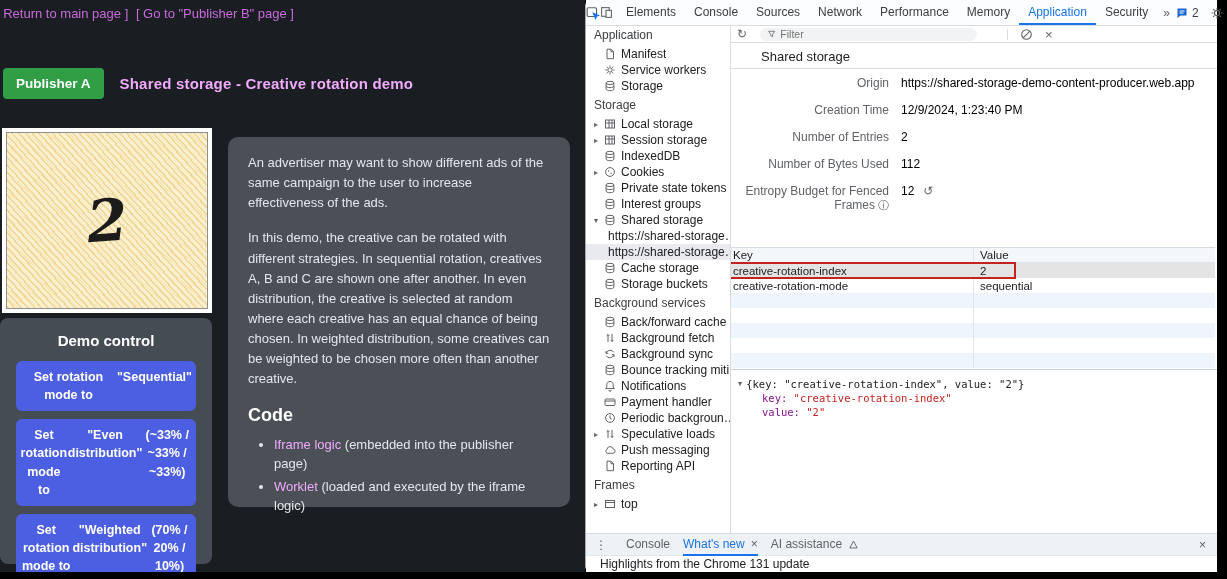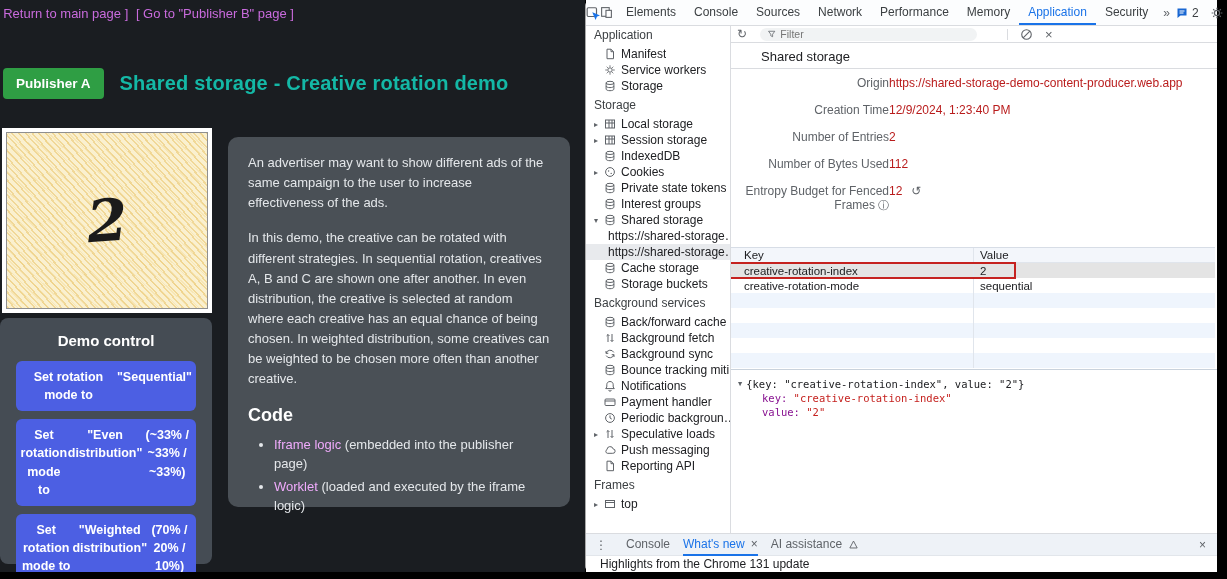--- a/index.html
+++ b/index.html
@@ -5,21 +5,21 @@
   * { margin:0; padding:0; box-sizing:border-box; }
   html,body { width:1227px; height:579px; }
   body { position:relative; background:#000; font-family:"Liberation Sans",sans-serif; overflow:hidden; }
 
   
   .page { position:absolute; left:0; top:0; width:585px; height:572px; background:#1a1d21; color:#e8eaed; overflow:hidden; }
   .page-links { position:absolute; left:-4px; top:6px; font-size:13px; white-space:nowrap; }
   .page-links a { color:#c96bdd; text-decoration:none; margin-right:4px; cursor:pointer; }
   .headline { position:absolute; left:3px; top:68px; right:0; display:flex; align-items:center; gap:16px; }
   .badge { background:#2f9e44; color:#fff; font-weight:bold; font-size:13.5px; padding:8px 13px; border-radius:4px; white-space:nowrap; }
-  .page-title { font-size:20px; font-weight:bold; color:#14b8a6; letter-spacing:.2px; }
+  .page-title { font-size:15px; font-weight:bold; color:#f0abfc; letter-spacing:.2px; }
 
   .creative { position:absolute; left:2px; top:128px; width:210px; height:185px; border:4px solid #fff; background:#fff; }
   .creative-inner { width:100%; height:100%; border:1px solid #8f8f8f;
     background-color:#faf0cf;
     background-image:
       repeating-linear-gradient(48deg, rgba(233,196,106,.55) 0 1.5px, rgba(0,0,0,0) 1.5px 5px),
       repeating-linear-gradient(44deg, rgba(240,210,130,.35) 0 1px, rgba(0,0,0,0) 1px 7px);
     display:flex; align-items:center; justify-content:center; }
   .digit { font-family:"DejaVu Serif",serif; font-style:italic; font-weight:bold; font-size:58px; color:#1b1b1b; transform:rotate(-4deg); }
 
@@ -63,27 +63,27 @@
   .filter-pill { margin-left:7px; width:217px; height:13px; border-radius:7px; background:#f1f3f4; display:flex; align-items:center; padding:0 7px; gap:4px; }
   .filter-pill input { border:none; background:transparent; outline:none; font-family:inherit; font-size:10.5px; color:#5f6368; width:100%; }
   .tl-sep { width:1px; height:11px; background:#dadce0; margin-left:30px; }
   .tl-ic { margin-left:12px; cursor:pointer; color:#5f6368; display:flex; align-items:center; }
 
   .section-title { height:26px; line-height:27px; padding-left:30px; font-size:13px; font-weight:500; border-bottom:1px solid #dadce0; }
   .meta { padding-top:7px; }
   .meta-row { height:27px; display:flex; align-items:flex-start; }
   .meta-label { width:158px; text-align:right; color:#5f6368; flex:0 0 158px; }
   .meta-label .info { font-size:11px; margin-left:3px; color:#5f6368; }
-  .meta-value { margin-left:0; color:#b91c1c; }
+  .meta-value { margin-left:12px; color:#000000; }
   .undo { margin-left:9px; color:#5f6368; font-size:12px; cursor:pointer; }
 
   .grid { position:absolute; left:0; top:221px; right:2px; height:121px; border-top:1px solid #d7dde6; border-bottom:1px solid #c9d2dc; font-size:11.5px; }
   .g-row { height:15px; display:flex; align-items:center; }
   .g-head { background:#f3f6fb; border-bottom:1px solid #e0e5ec; color:#202124; }
-  .g-c1 { width:243px; flex:0 0 243px; padding-left:13px; border-right:1px solid #e0e5ec; height:100%; display:flex; align-items:center; overflow:hidden; }
+  .g-c1 { width:243px; flex:0 0 243px; padding-left:2px; border-right:1px solid #e0e5ec; height:100%; display:flex; align-items:center; overflow:hidden; }
   .g-c2 { flex:1; padding-left:6px; height:100%; display:flex; align-items:center; }
   .g-sel { background:#e4e4e4;text-align:center; }
   .stripe-b { background:#eff5fd; }
   .red-box { position:absolute; left:-2px; top:14px; width:287px; height:17px; border:2px solid #c5221f; pointer-events:none; }
 
   .preview { position:absolute; left:0; top:343px; right:0; bottom:0; background:#fff; border-top:1px solid #c9d2dc; font-family:"DejaVu Sans Mono",monospace; font-size:10.5px; padding:7px 0 0 7px; color:#202124; }
   .pv-line { height:14px; display:flex; align-items:center; white-space:pre; }
   .pv-tri { font-size:7px; color:#5f6368; margin-right:4px; }
   .pv-child { padding-left:24px; }
   .pk { color:#881391; }

